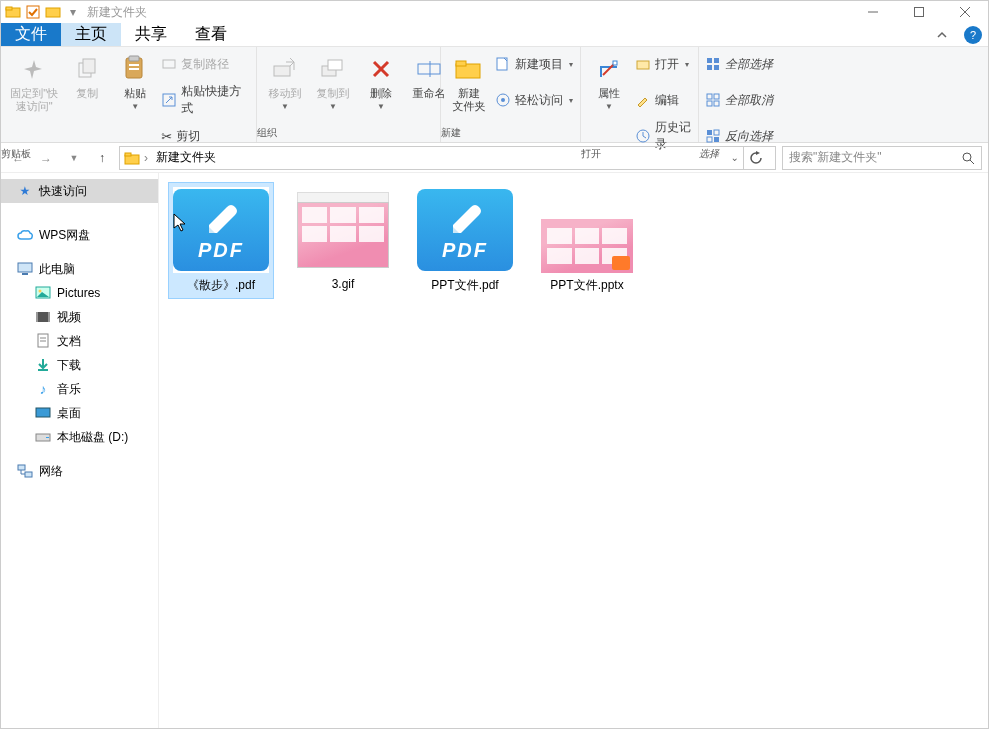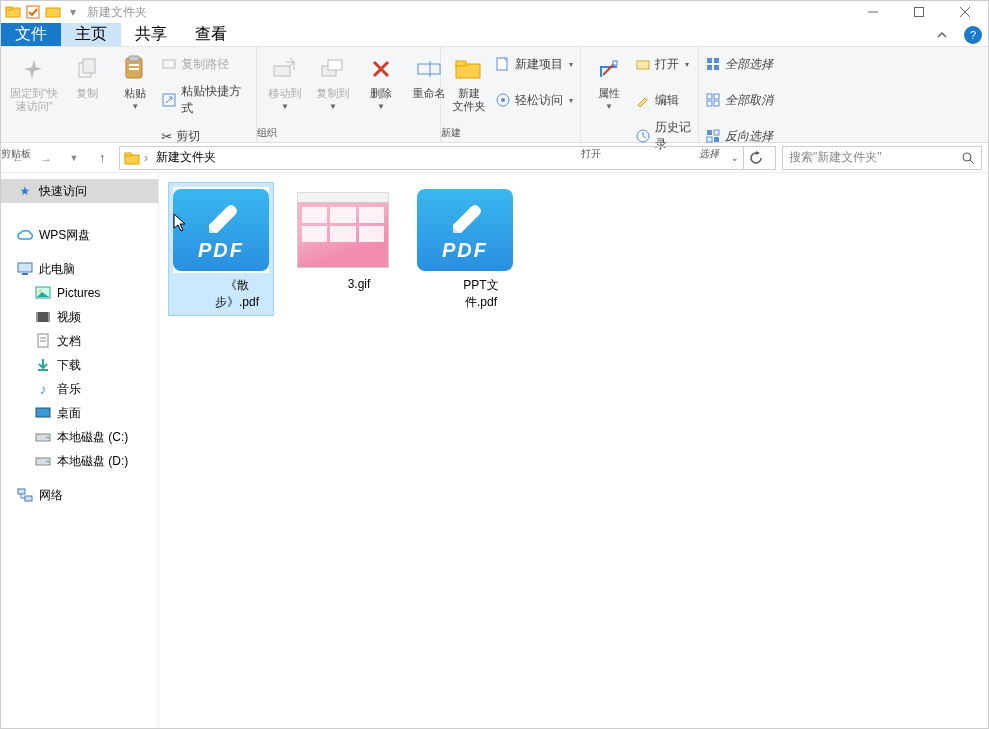--- a/index.html
+++ b/index.html
@@ -54,21 +54,21 @@
   .fileitem.sel { background:#cce8ff; outline:1px solid #99d1ff; }
   .thumb { width:96px; height:86px; display:flex; align-items:center; justify-content:center; background:#fff; }
   .pdfthumb { width:104px; height:82px; background:linear-gradient(180deg,#39b7ef,#2a8fe0); border-radius:8px; display:flex; flex-direction:column; align-items:center; justify-content:center; color:#fff;font-style:italic;}
   .pdfthumb .pen { font-size:34px; line-height:34px; }
   .pdfthumb .pdft { font-weight:bold; font-size:20px; letter-spacing:2px;}
   .gifthumb { width:92px; height:66px; border:1px solid #ccc; background:linear-gradient(160deg,#f6b2c8 30%,#f08db1 70%); padding:4px; display:flex; flex-direction:column; gap:3px;}
   .gifthumb .row { display:flex; gap:3px;}
   .gifthumb .row .cell { flex:1; height:16px; background:rgba(255,255,255,.85); }
   .gifthumb.ppt { border:none; display:flex; flex-direction:column; justify-content:center; gap:4px; padding:6px; position:relative;}
   .gifthumb.ppt .orangetab { position:absolute; right:3px; bottom:3px; width:18px; height:14px; background:#ff7a2a; border-radius:2px;}
-  .filelabel { font-size:12px; text-align:center;margin-left:32px; }
+  .filelabel { font-size:12px; text-align:center; }
   svg { display:block; }
   .scissors::before { content:"✂"; }
   .dd { font-size:8px; color:#666; }
 </style>
 </head>
 <body>
 
 <div class="titlebar">
   <div class="qat">
     <span class="ico">
@@ -461,29 +461,20 @@
       <span class="sicon" style="color:#3aa0ea; font-size:14px;">♪</span>
       <span>音乐</span>
     </div>
     <div class="item sub">
       <span class="sicon">
           <svg width="16" height="12">
             <rect x="1" y="1" width="14" height="9" fill="#3a9ad6" stroke="#256"></rect>
           </svg>
         </span>
       <span>桌面</span>
-    </div>
-    <div class="item sub">
-      <span class="sicon">
-          <svg width="16" height="12">
-            <rect x="1" y="3" width="14" height="7" fill="#ddd" stroke="#888"></rect>
-            <rect x="11" y="6" width="3" height="1" fill="#3aa0ea"></rect>
-          </svg>
-        </span>
-      <span>本地磁盘 (C:)</span>
     </div>
     <div class="item sub">
       <span class="sicon">
           <svg width="16" height="12">
             <rect x="1" y="3" width="14" height="7" fill="#ddd" stroke="#888"></rect>
             <rect x="11" y="6" width="3" height="1" fill="#3aa0ea"></rect>
           </svg>
         </span>
       <span>本地磁盘 (D:)</span>
     </div>
@@ -549,14 +540,32 @@
                 <path d="M8 34 L8 26 L26 8 Q30 4 34 8 Q38 12 34 16 L16 34 Z" fill="#fff"></path>
                 <path d="M8 34 L14 34 L8 28 Z" fill="#cde8f7"></path>
               </svg>
           </div>
           <div class="pdft">PDF</div>
         </div>
       </div>
       <div class="filelabel">PPT文件.pdf</div>
     </div>
 
+    <div class="fileitem">
+      <div class="thumb" style="align-items:flex-end; height:86px;">
+        <div class="gifthumb ppt" style="height:54px;">
+          <div class="row">
+              <div class="cell"></div>
+              <div class="cell"></div>
+              <div class="cell"></div>
+            </div>
+          <div class="row">
+              <div class="cell"></div>
+              <div class="cell"></div>
+              <div class="cell"></div>
+            </div>
+          <div class="orangetab"></div>
+        </div>
+      </div>
+      <div class="filelabel">PPT文件.pptx</div>
+    </div>
   </div>
 </div>
 
 </body></html>

